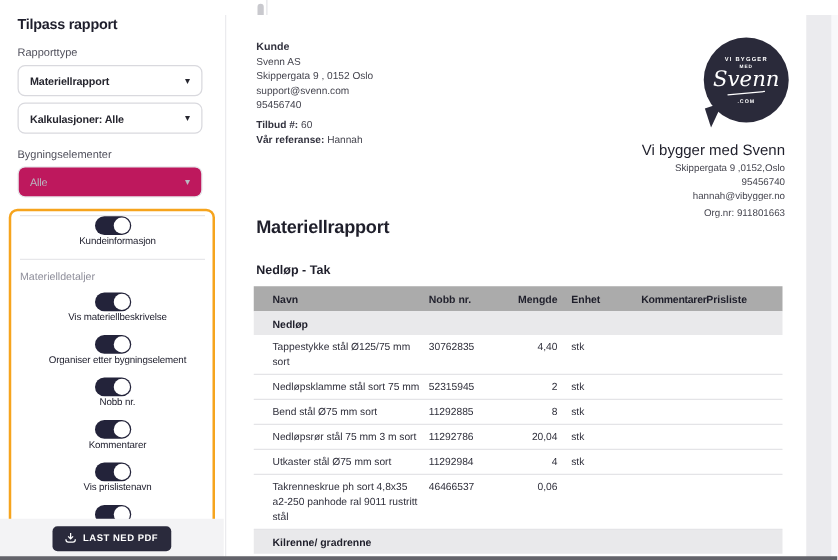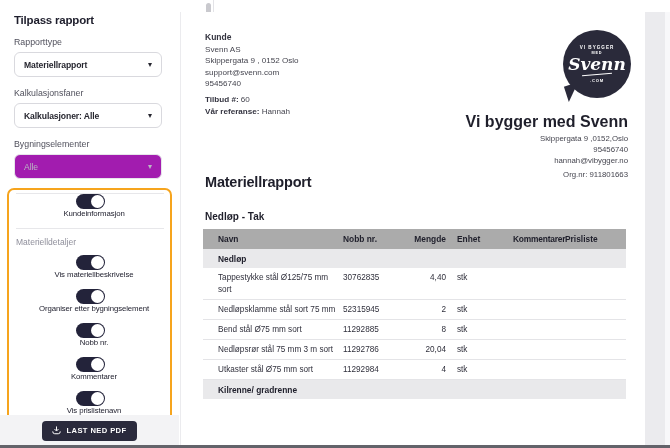--- a/index.html
+++ b/index.html
@@ -10,21 +10,21 @@
   
   .sidebar { position:absolute; left:0; top:0; width:214px; height:448px; background:#fff;
              border-right:1px solid #e3e3e7; padding:14px 16px 0 14px; }
   .sb-title { font-size:11.5px; font-weight:bold; color:#1e1e2c; letter-spacing:-0.2px; }
   .sb-label { font-size:8.8px; color:#50505c; margin-top:11px; }
   .sb-select { margin-top:5px; width:148px; height:25px; border:1px solid #d9d9de; border-radius:6px;
                background:#fff; display:flex; align-items:center; justify-content:space-between;
                padding:0 9px; cursor:pointer; }
   .sb-select .val { font-size:8.6px; font-weight:bold; color:#26262f; letter-spacing:-0.1px; }
   .sb-select .chev { font-size:8px; color:#26262f; line-height:1; }
-  .sb-select.disabled { background:#a21caf; border-color:#e6e6ea; }
+  .sb-select.disabled { background:#be185d; border-color:#e6e6ea; }
   .sb-select.disabled .val, .sb-select.disabled .chev { color:#b9b9c2; font-weight:normal; }
 
   .hl-box { position:relative; margin:9px 0 0 -7px; width:165px; border:2px solid #F6A41D;
             border-radius:7px; padding:0 6px 1px 7px; }
   .hr { border-top:1px solid #e7e7ea; margin:3px 0 0 0; }
   .hl-heading { font-size:8.5px; color:#8f8f9b; margin:8px 0 8px 0; }
   .tg-row { display:flex; align-items:center; margin-bottom:10px; cursor:pointer;flex-direction:column; }
   .tg-pill { position:relative; width:29px; height:15px; border-radius:9px; background:#23233a; flex:0 0 auto; }
   .tg-knob { position:absolute; right:1px; top:1px; width:13px; height:13px; border-radius:50%; background:#fff; }
   .tg-label { font-size:7.8px; font-weight:500; color:#222230; margin-left:8px;
@@ -52,27 +52,27 @@
 
   .logo { position:absolute; right:14px; top:18px; width:68px; height:68px; }
   .logo-circle { position:absolute; inset:0; border-radius:50%; background:#2a2a3a;
                  display:flex; flex-direction:column; align-items:center; justify-content:center;
                  color:#fff; z-index:2; }
   .logo-tail { position:absolute; left:3px; bottom:-2px; width:0; height:0;
                border-top:16px solid #2a2a3a; border-right:15px solid transparent;
                transform:rotate(-18deg); z-index:1; }
   .logo-top { font-size:4.6px; letter-spacing:1px; font-weight:bold; }
   .logo-med { font-size:3.8px; letter-spacing:0.8px; font-weight:bold; margin-top:1px; }
-  .logo-name { font-family:"DejaVu Serif", serif; font-style:italic; font-weight:bold;
+  .logo-name { font-family:"DejaVu Serif", serif; font-style:italic; font-weight:normal;
                font-size:17px; line-height:18px; margin-top:0; }
   .logo-flourish { width:30px; border-top:1px solid #fff; transform:rotate(-5deg); margin-top:1px; }
   .logo-com { font-size:4.2px; letter-spacing:0.8px; font-weight:bold; margin-top:3px; }
 
   .company { position:absolute; right:17px; top:101px; text-align:right; }
-  .company .name { font-size:16px; font-weight:bold; color:#1f1f2b; margin-bottom:3px; }
+  .company .name { font-size:12px; font-weight:normal; color:#1f1f2b; margin-bottom:3px; }
   .company .line { font-size:7.8px; color:#45454f; line-height:10.8px; }
   .company .org { font-size:7.8px; color:#45454f; margin-top:4px; }
 
   .report-title { position:absolute; left:24px; top:162px; font-size:14.5px; font-weight:bold;
                   color:#1f1f2b; letter-spacing:-0.2px; }
   .section-title { position:absolute; left:24px; top:199px; font-size:10px; font-weight:bold; color:#1f1f2b; }
 
   .mtable { position:absolute; left:22px; top:217px; width:423px; }
   .thead { display:flex; background:#ababab; padding:5px 0 5px 15px; }
   .thead div { font-size:8.4px; font-weight:bold; color:#1f1f2b; }
@@ -94,21 +94,20 @@
 
   <aside class="sidebar">
     <div class="sb-title">Tilpass rapport</div>
 
     <div class="sb-label">Rapporttype</div>
     <div class="sb-select">
       <span class="val">Materiellrapport</span>
       <span class="chev">▾</span>
     </div>
 
-    <div class="sb-label">Kalkulasjonsfaner</div>
     <div class="sb-select">
       <span class="val">Kalkulasjoner: Alle</span>
       <span class="chev">▾</span>
     </div>
 
     <div class="sb-label">Bygningselementer</div>
     <div class="sb-select disabled">
       <span class="val">Alle</span>
       <span class="chev">▾</span>
     </div>
@@ -269,20 +268,29 @@
         </div>
         <div class="trow">
           <div class="c-navn">Utkaster stål Ø75 mm sort</div>
           <div class="c-nobb">11292984</div>
           <div class="c-mengde">4</div>
           <div class="c-gap"></div>
           <div class="c-enhet">stk</div>
           <div class="c-komm"></div>
           <div class="c-pris"></div>
         </div>
+        <div class="trow">
+          <div class="c-navn">Takrenneskrue ph sort 4,8x35 a2-250 panhode ral 9011 rustritt stål</div>
+          <div class="c-nobb">46466537</div>
+          <div class="c-mengde">0,06</div>
+          <div class="c-gap"></div>
+          <div class="c-enhet"></div>
+          <div class="c-komm"></div>
+          <div class="c-pris"></div>
+        </div>
 
         <div class="tgroup">Kilrenne/ gradrenne</div>
       </div>
     </div>
     <div class="right-strip"></div>
   </section>
 
   <div class="bottom-strip"></div>
 </div>
 

